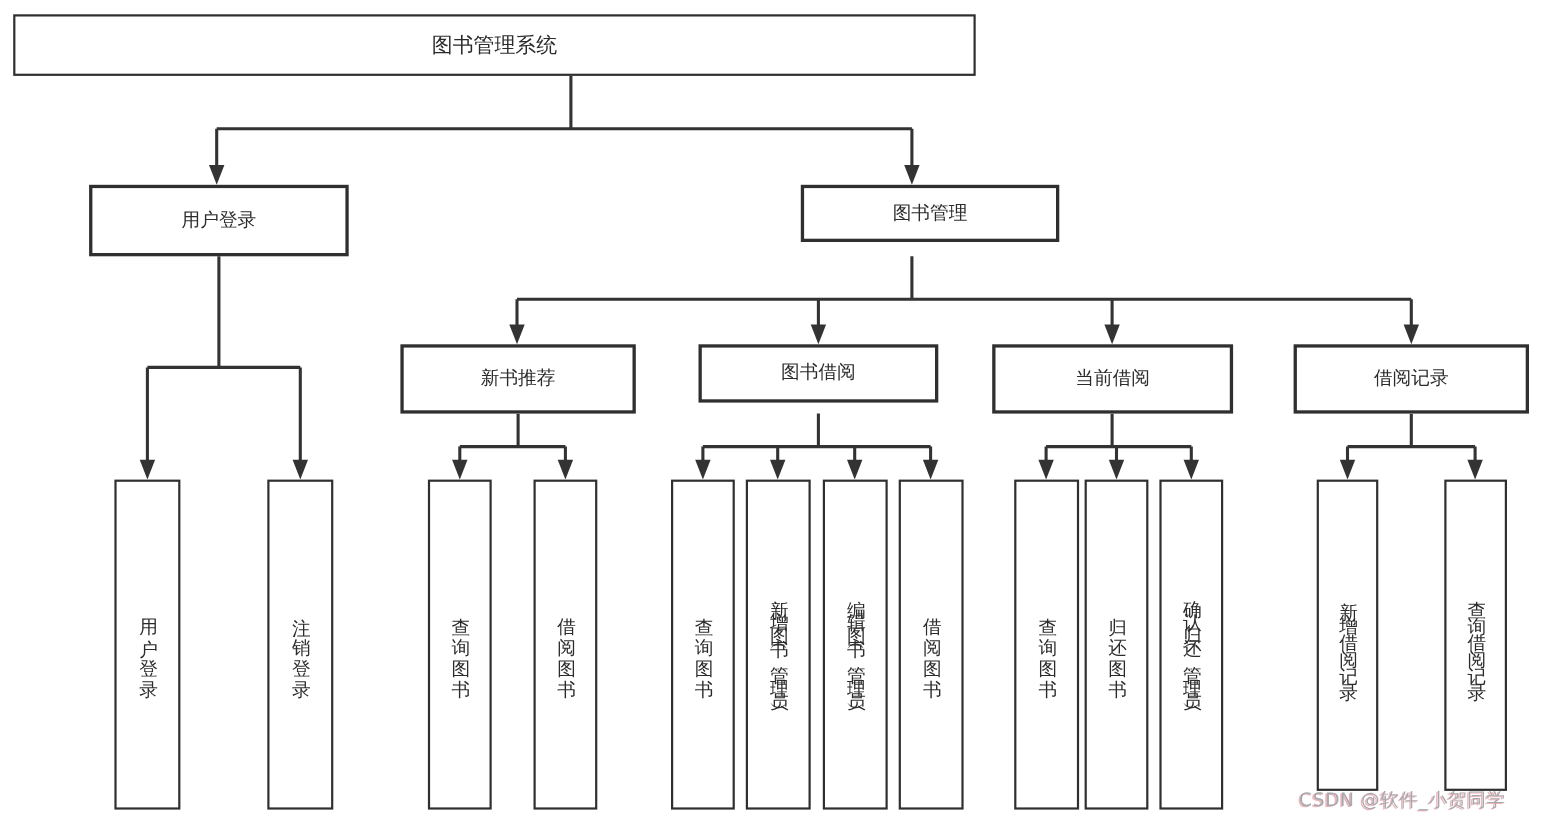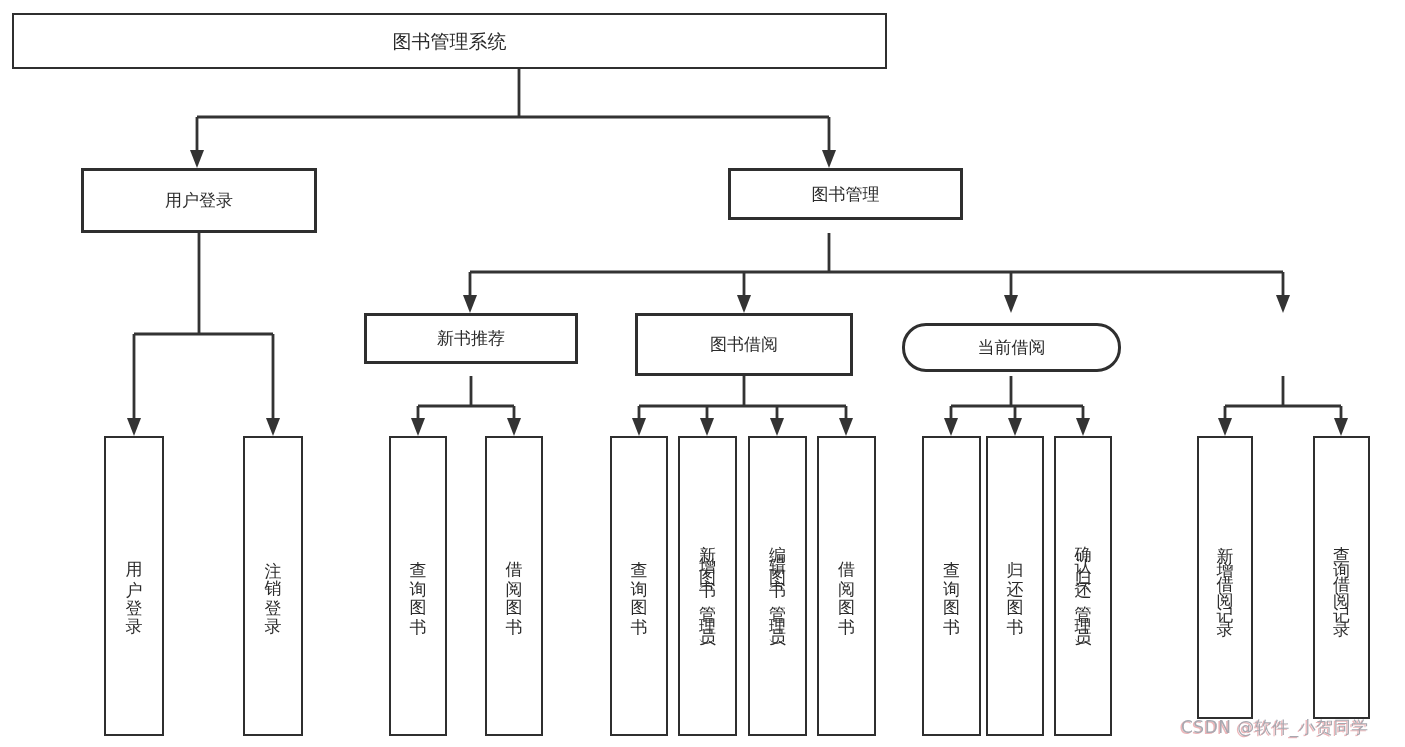--- a/index.html
+++ b/index.html
@@ -131,28 +131,31 @@
     <span>图书管理系统</span>
   </div>
 
   <div class="node" style="left:81px; top:168px; width:236px; height:65px;">
     <span>用户登录</span>
   </div>
   <div class="node" style="left:712px; top:168px; width:235px; height:52px;margin-left:16px;">
     <span>图书管理</span>
   </div>
 
-  <div class="node" style="left:364px; top:313px; width:214px; height:51px;">
+  <div class="node" style="left:364px; top:313px; width:214px; height:63px;">
     <span>新书推荐</span>
   </div>
-  <div class="node" style="left:635px; top:313px; width:218px; height:63px;">
+  <div class="node" style="left:635px; top:313px; width:218px; height:53px;">
     <span>图书借阅</span>
   </div>
-  <div class="node" style="left:902px; top:323px; width:219px; height:49px;border-radius:24px;">
+  <div class="node" style="left:902px; top:313px; width:219px; height:63px;">
     <span>当前借阅</span>
+  </div>
+  <div class="node" style="left:1176px; top:313px; width:214px; height:63px;">
+    <span>借阅记录</span>
   </div>
 
   <div class="node leaf short" style="left:104px; top:436px; width:60px; height:300px;">
     <span class="vtext">用户登录</span>
   </div>
   <div class="node leaf short" style="left:243px; top:436px; width:60px; height:300px;">
     <span class="vtext">注销登录</span>
   </div>
 
   <div class="node leaf short" style="left:389px; top:436px; width:58px; height:300px;">

